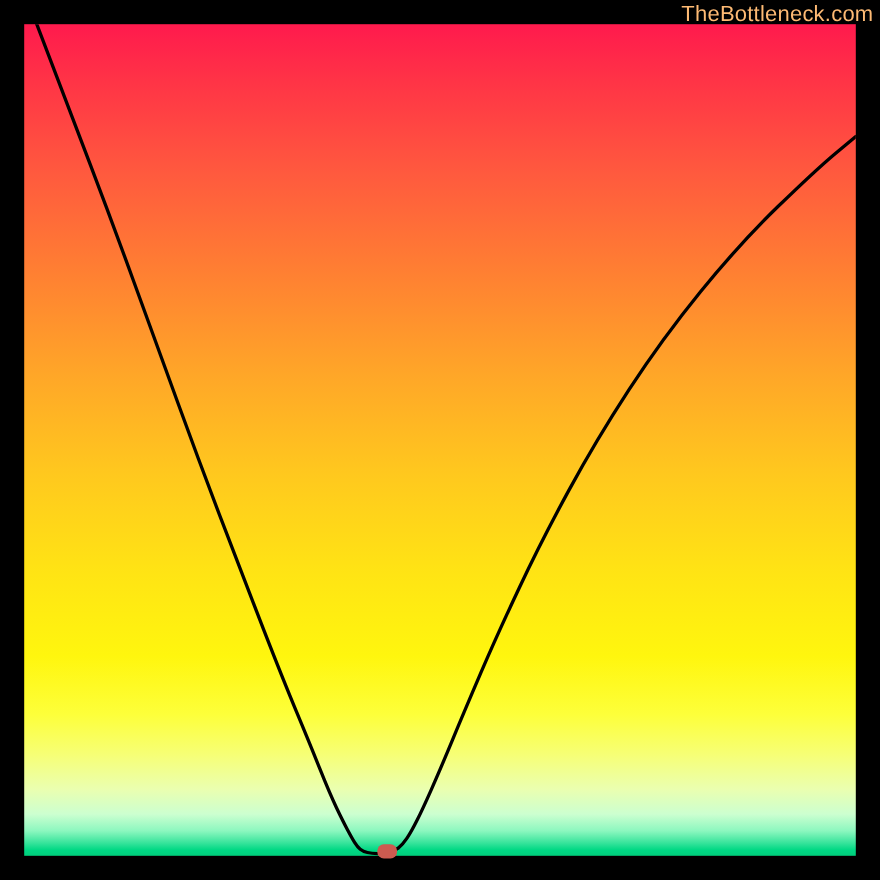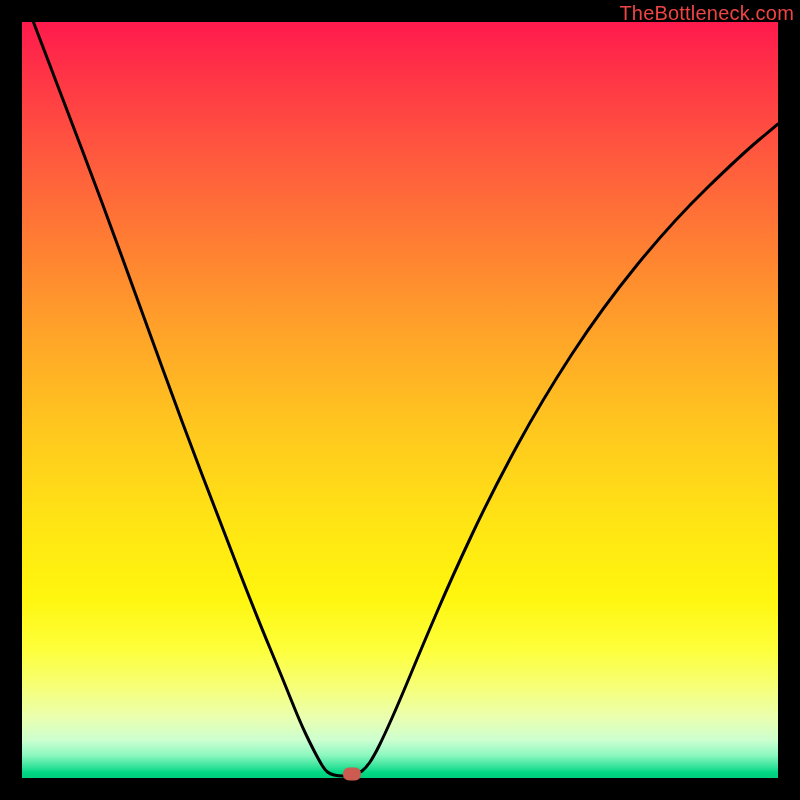--- a/index.html
+++ b/index.html
@@ -39,21 +39,21 @@
       #8cf7bf 97%,
       #34e39a 98.5%,
       #00d884 99.3%,
       #00cf7c 100%
     );
   }
   .watermark {
     position: absolute;
     top: 2px;
     right: 6px;
-    color: #ef4444;
+    color: #fdba74;
     font-size: 20px;
     font-weight: 500;
     letter-spacing: 0.2px;
     user-select: none;
   }
   svg.curve {
     position: absolute;
     left: 0; top: 0;
     width: 756px;
     height: 756px;

